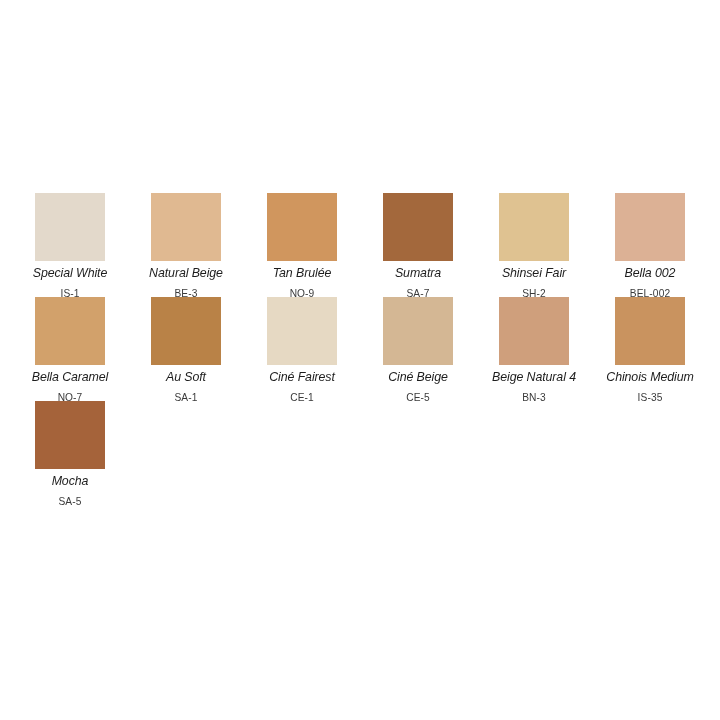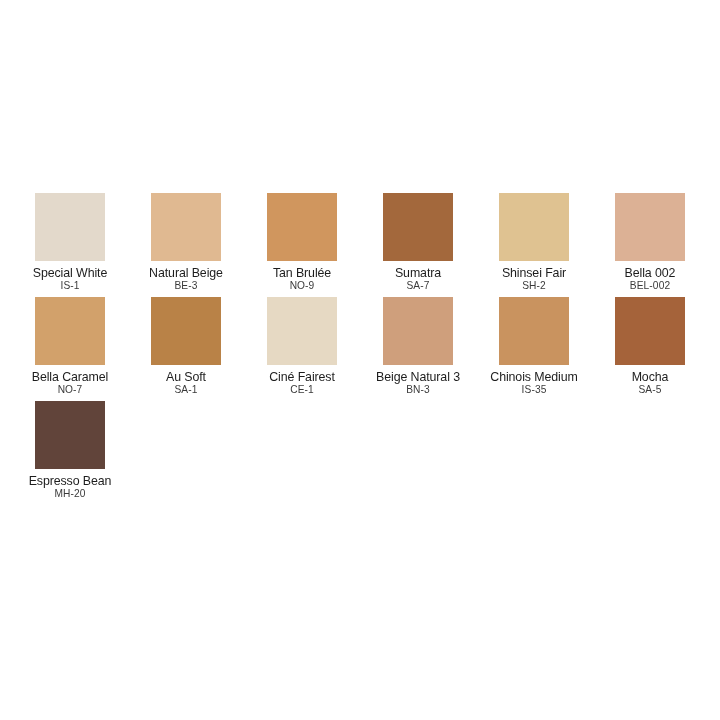--- a/index.html
+++ b/index.html
@@ -45,23 +45,24 @@
     flex: none;
   }
   .chip-name {
     margin-top: 5px;
     font-size: 12.4px;
     line-height: 14px;
     color: #1d1d1d;
     text-align: center;
     white-space: nowrap;
     letter-spacing: -0.1px;
+    font-style: italic;
   }
   .chip-code {
-    margin-top: 0;
+    margin-top: 8px;
     font-size: 10.2px;
     line-height: 12px;
     color: #3a3a3a;
     text-align: center;
     white-space: nowrap;
     letter-spacing: 0.1px;
   }
 </style>
 </head>
 <body style="background-color: rgb(255, 255, 255);">
@@ -110,34 +111,34 @@
       <span class="chip-name">Au Soft</span>
       <span class="chip-code">SA-1</span>
     </div>
 
     <div class="cell">
       <span class="chip" style="background-color: rgb(230, 217, 195);"></span>
       <span class="chip-name">Ciné Fairest</span>
       <span class="chip-code">CE-1</span>
     </div>
     <div class="cell">
+      <span class="chip" style="background-color: rgb(212, 183, 148);"></span>
+      <span class="chip-name">Ciné Beige</span>
+      <span class="chip-code">CE-5</span>
+    </div>
+    <div class="cell">
       <span class="chip" style="background-color: rgb(207, 159, 124);"></span>
-      <span class="chip-name">Beige Natural 3</span>
+      <span class="chip-name">Beige Natural 4</span>
       <span class="chip-code">BN-3</span>
     </div>
     <div class="cell">
       <span class="chip" style="background-color: rgb(201, 147, 95);"></span>
       <span class="chip-name">Chinois Medium</span>
       <span class="chip-code">IS-35</span>
     </div>
     <div class="cell">
       <span class="chip" style="background-color: rgb(165, 99, 58);"></span>
       <span class="chip-name">Mocha</span>
       <span class="chip-code">SA-5</span>
     </div>
-    <div class="cell">
-      <span class="chip" style="background-color: rgb(97, 68, 58);"></span>
-      <span class="chip-name">Espresso Bean</span>
-      <span class="chip-code">MH-20</span>
-    </div>
 
   </div>
 </div>
 
 </body></html>

